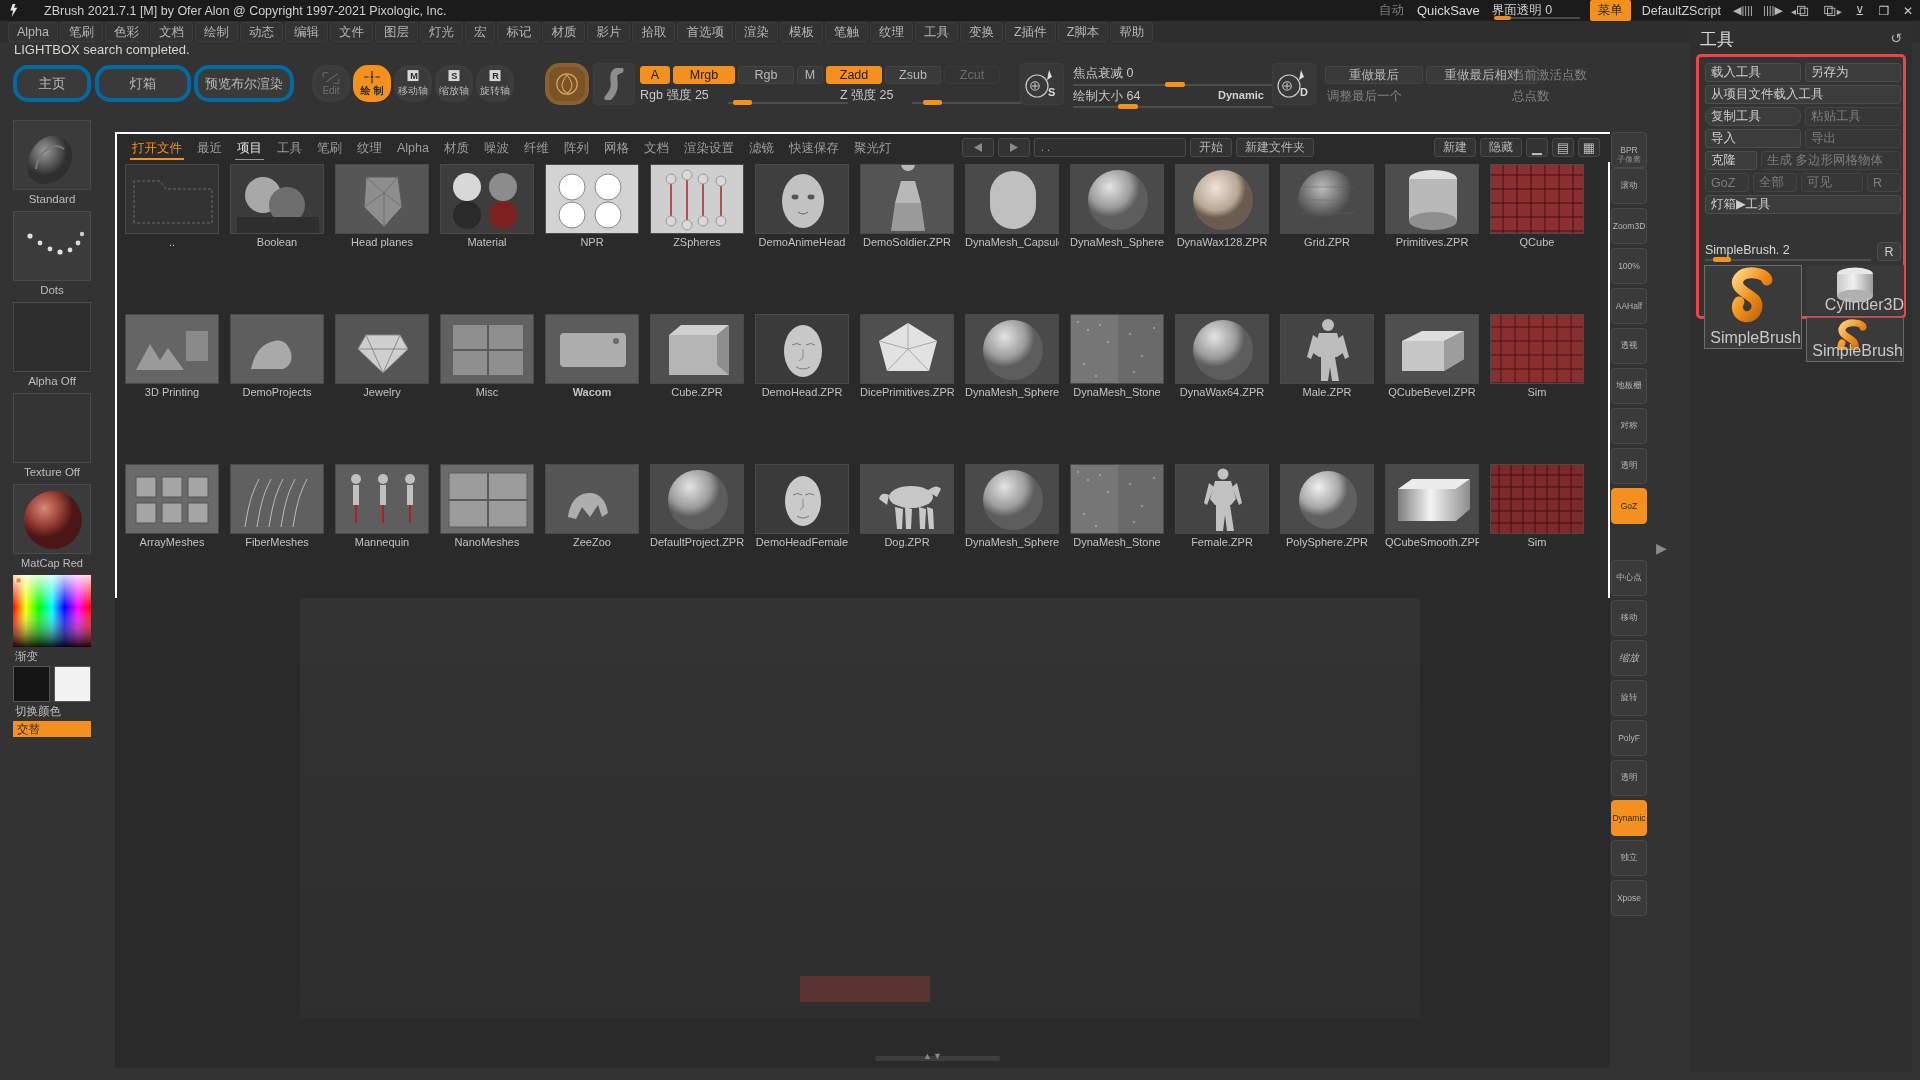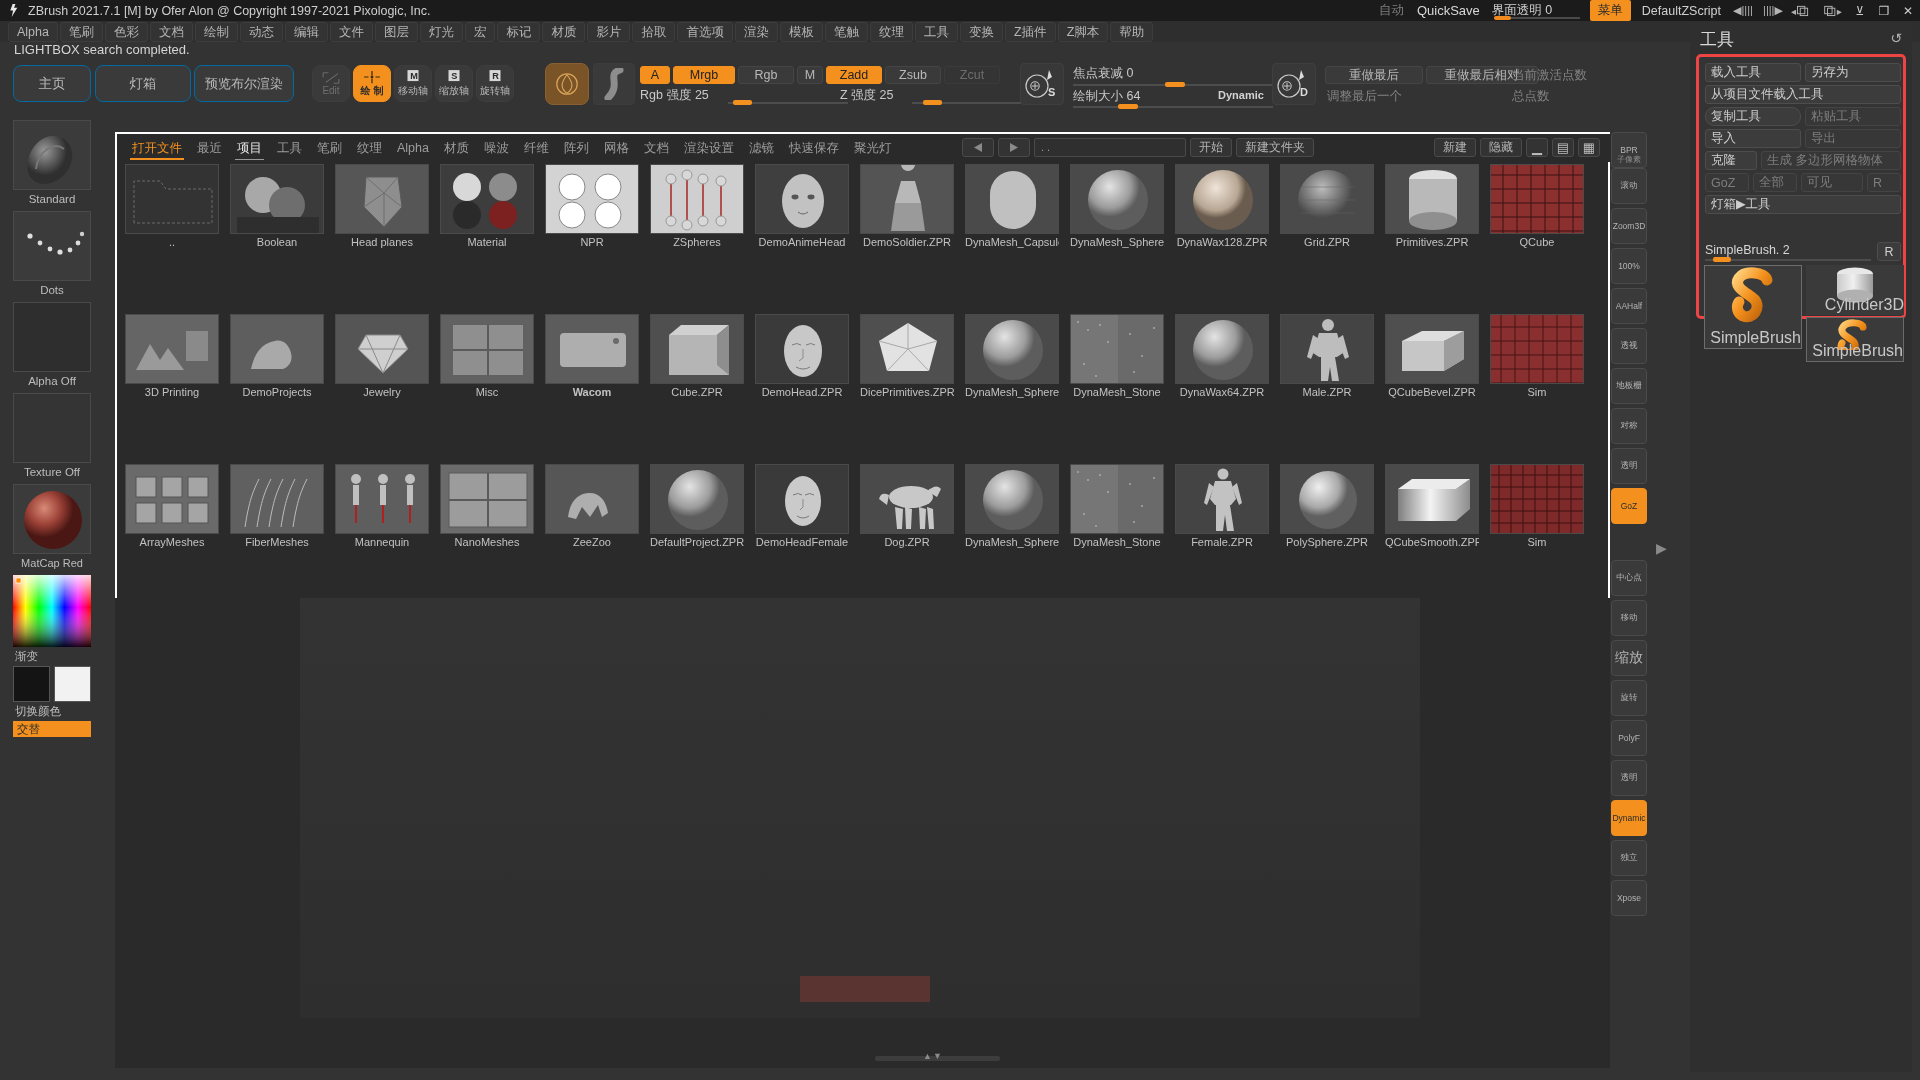--- a/index.html
+++ b/index.html
@@ -12,21 +12,21 @@
     -webkit-font-smoothing:antialiased;
   }
   .app { position:relative; width:1920px; height:1080px; background:#333333; }
 
   
   .titlebar{
     position:absolute;left:0;top:0;width:1920px;height:21px;
     background:#1b1b1b;display:flex;align-items:center;
   }
   .tb-logo{width:20px;height:18px;margin-left:4px;display:flex;align-items:center;justify-content:center;}
-  .tb-title{margin-left:4px;color:#cfcfcf;font-size:12.5px;white-space:nowrap;}
+  .tb-title{margin-left:20px;color:#cfcfcf;font-size:12.5px;white-space:nowrap;}
   .tb-right{position:absolute;right:0;top:0;height:21px;display:flex;align-items:center;gap:0px;}
   .tb-auto{color:#7d7d7d;font-size:12.5px;padding:0 5px;}
   .tb-qs{color:#d8d8d8;font-size:13px;padding:0 8px;}
   .tb-slider{position:relative;width:98px;height:21px;padding:0 4px;display:flex;align-items:center;}
   .tb-slider .lbl{font-size:12.5px;color:#d0d0d0;white-space:nowrap;}
   .tb-slider .track{position:absolute;left:6px;bottom:2px;width:86px;height:2px;background:#4a4a4a;}
   .tb-slider .knob{position:absolute;left:6px;bottom:1px;width:17px;height:4px;background:#f08a1e;border-radius:2px;}
   .tb-menubtn{background:#f4911e;color:#2a2a2a;font-size:12.5px;padding:2px 8px;margin:0 4px;border-radius:2px;}
   .tb-zscript{color:#d0d0d0;font-size:12.5px;padding:0 7px;}
   .tb-icn{width:30px;height:21px;display:flex;align-items:center;justify-content:center;color:#b5b5b5;font-size:11px;}
@@ -41,21 +41,21 @@
     font-size:12.5px;color:#b6b6b6;padding:2px 8px;border-radius:3px;
     border:1px solid #3d3d3d;background:#333;white-space:nowrap;line-height:14px;
   }
 
   
   .statusline{position:absolute;left:14px;top:42px;font-size:13px;color:#d5d5d5;}
 
   
   .toolbar{position:absolute;left:0;top:60px;width:1920px;height:60px;background:#333;}
   .tbtn{
-    position:absolute;border:1px solid #0369a1;background:#3a3a3a;border-radius:8px;
+    position:absolute;border:4px solid #0369a1;background:#3a3a3a;border-radius:15px;
     display:flex;align-items:center;justify-content:center;color:#b9b9b9;font-size:13.5px;
   }
   .tbtn.orange{background:#f4911e;border-color:#f4911e;color:#2b2b2b;}
   .tbtn.brown{background:#7a5326;border-color:#8a6030;}
   .sm-btn{position:absolute;border:1px solid #454545;background:#3a3a3a;border-radius:3px;
     display:flex;align-items:center;justify-content:center;font-size:12.5px;color:#b9b9b9;}
   .sm-btn.on{background:#f4911e;border-color:#f4911e;color:#222;}
   .sm-btn.dim{color:#6d6d6d;}
   .slider-row{position:absolute;font-size:12.5px;color:#c9c9c9;}
   .srack{position:absolute;height:2px;background:#4d4d4d;}
@@ -949,21 +949,21 @@
       </div>
       <div class="raillbl" style="top: 388px;"></div>
       <div class="raillbl" style="top: 410px;"></div>
       <div class="railbtn" style="top: 428px;">
         <span style="font-size: 8.5px;">中心点</span>
       </div>
       <div class="railbtn" style="top: 468px;">
         <span style="font-size: 8.5px;">移动</span>
       </div>
       <div class="railbtn" style="top: 508px;">
-        <span style="font-size: 14px;">缩放</span>
+        <span style="font-size: 10px; font-style: italic;">缩放</span>
       </div>
       <div class="railbtn" style="top: 548px;">
         <span style="font-size: 8.5px;">旋转</span>
       </div>
       <div class="railbtn" style="top: 588px;">
         <span style="font-size: 8.5px;">PolyF</span>
       </div>
       <div class="railbtn" style="top: 628px;">
         <span style="font-size: 8.5px;">透明</span>
       </div>

